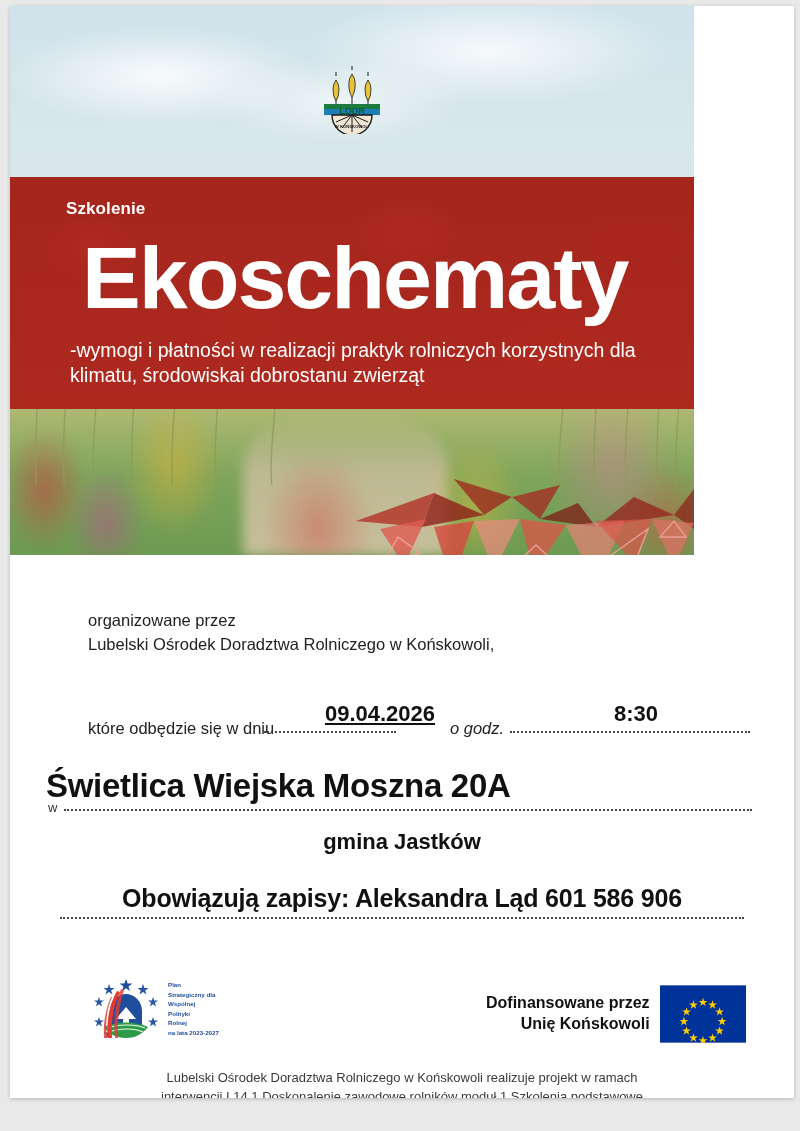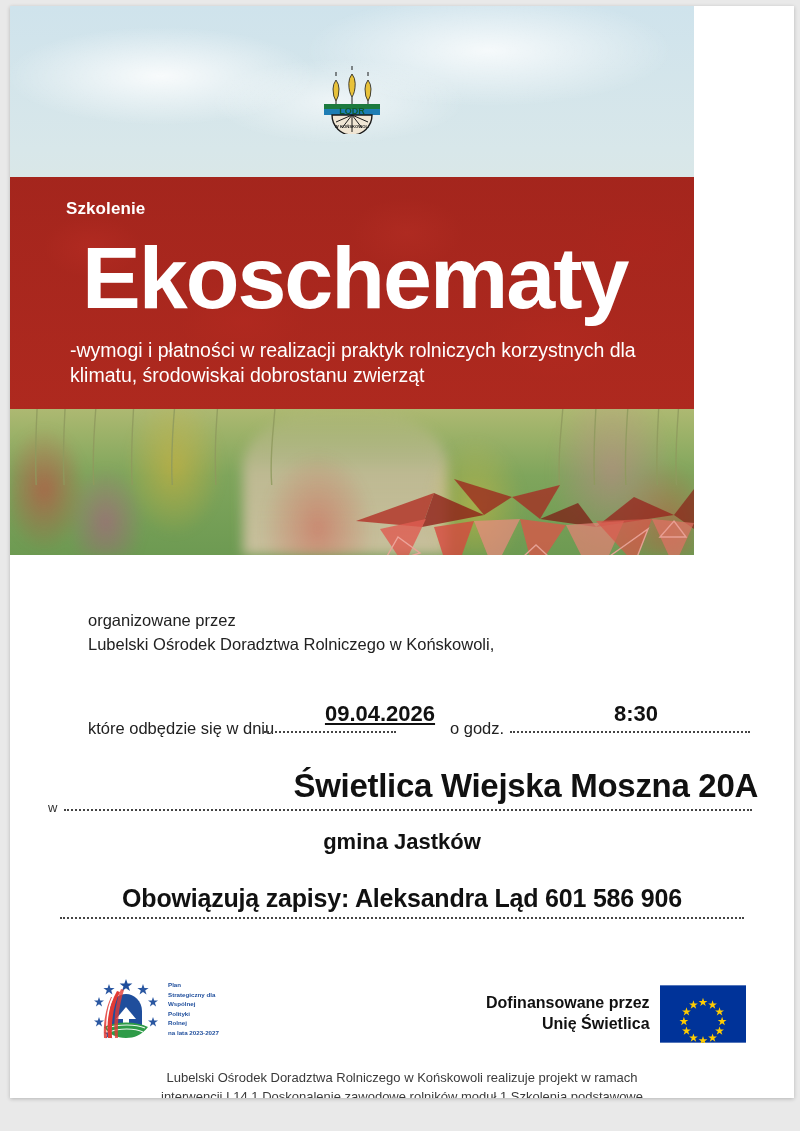--- a/index.html
+++ b/index.html
@@ -179,21 +179,21 @@
     height: 46px;
   }
   .dl-label {
     position: absolute;
     bottom: 0;
     font-size: 16.5px;
     color: #222;
     line-height: 1;
   }
   .dl-label.lbl1 { left: 42px; }
-  .dl-label.lbl2 { left: 404px; }
+  .dl-label.lbl2 { left: 404px; font-style: italic; }
   .dots {
     position: absolute;
     bottom: 4px;
     border-bottom: 2px dotted #444;
     height: 0;
   }
   .dots.d1 { left: 218px; right: 362px; }
   .dots.d2 { left: 464px; right: 8px; }
   .fill-val {
     position: absolute;
@@ -219,21 +219,21 @@
   }
   .venue-dots {
     position: absolute;
     left: 18px; right: 6px; bottom: 6px;
     border-bottom: 2px dotted #444;
     height: 0;
   }
   .venue-name {
     position: absolute;
     left: 0; right: 0; bottom: 12px;
-    text-align: right;
+    text-align: left;
     font-size: 33px;
     font-weight: 700;
     letter-spacing: -.3px;
     color: #111;
   }
   .gmina {
     text-align: center;
     font-size: 22px;
     font-weight: 700;
     margin-top: 12px;
@@ -497,21 +497,21 @@
             <div>Wspólnej</div>
             <div>Polityki</div>
             <div>Rolnej</div>
             <div>na lata 2023-2027</div>
           </div>
         </div>
 
         <div class="eu-block">
           <div class="eu-text">
             <div>Dofinansowane przez</div>
-            <div>Unię Świetlica</div>
+            <div>Unię Końskowoli</div>
           </div>
           <svg class="eu-flag" viewBox="0 0 90 60">
             <rect x="0" y="0" width="90" height="60" fill="#003399"></rect>
             <g fill="#ffcc00">
               <polygon points="45,13 46.1,16.3 49.6,16.3 46.8,18.4 47.9,21.7 45,19.6 42.1,21.7 43.2,18.4 40.4,16.3 43.9,16.3"></polygon>
               <polygon points="55,15.7 56.1,19 59.6,19 56.8,21.1 57.9,24.4 55,22.3 52.1,24.4 53.2,21.1 50.4,19 53.9,19"></polygon>
               <polygon points="62.3,23 63.4,26.3 66.9,26.3 64.1,28.4 65.2,31.7 62.3,29.6 59.4,31.7 60.5,28.4 57.7,26.3 61.2,26.3"></polygon>
               <polygon points="65,33 66.1,36.3 69.6,36.3 66.8,38.4 67.9,41.7 65,39.6 62.1,41.7 63.2,38.4 60.4,36.3 63.9,36.3"></polygon>
               <polygon points="62.3,43 63.4,46.3 66.9,46.3 64.1,48.4 65.2,51.7 62.3,49.6 59.4,51.7 60.5,48.4 57.7,46.3 61.2,46.3"></polygon>
               <polygon points="55,50.3 56.1,53.6 59.6,53.6 56.8,55.7 57.9,59 55,56.9 52.1,59 53.2,55.7 50.4,53.6 53.9,53.6"></polygon>

